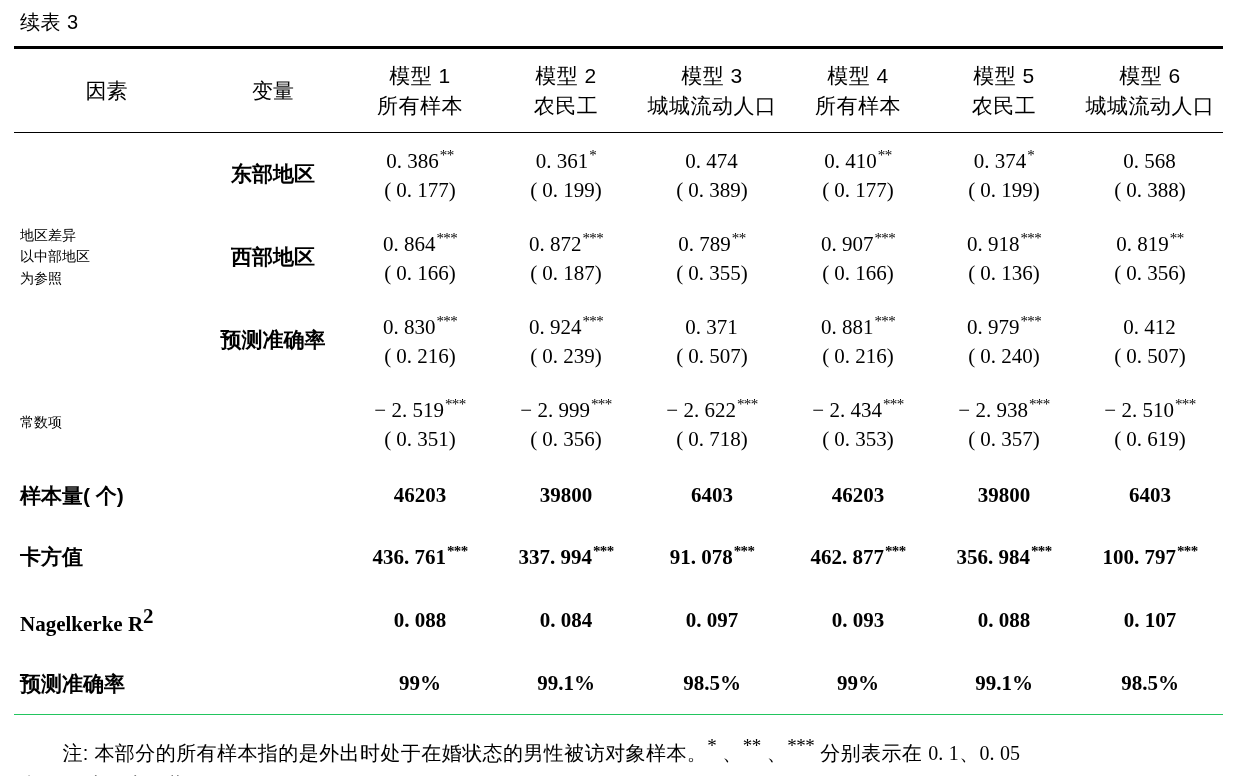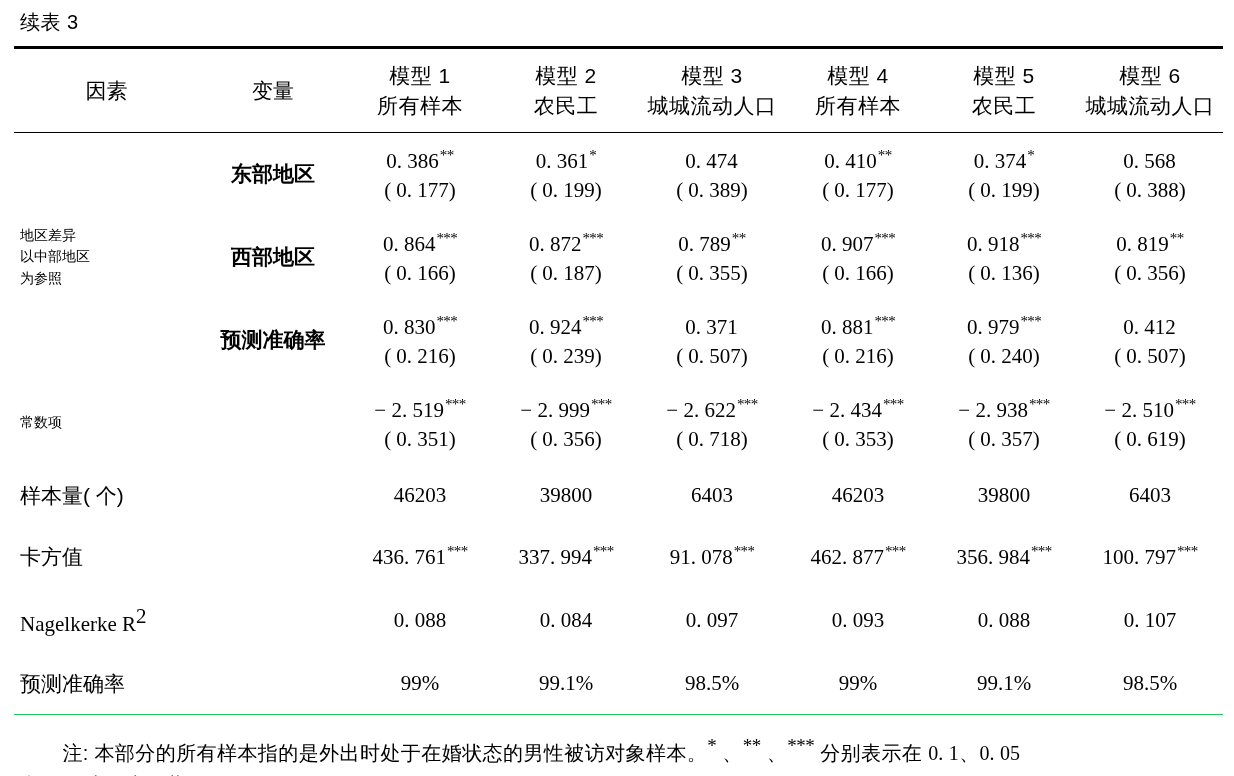--- a/index.html
+++ b/index.html
@@ -99,20 +99,21 @@
     font-family: "Liberation Serif", "DejaVu Serif", serif;
     font-size: 15px;
     vertical-align: super;
     letter-spacing: -0.6px;
     margin-left: 1px;
   }
 
   .simple-row td {
     padding-top: 17px;
     padding-bottom: 16px;
+    font-weight: bold;
   }
   .simple-row .label-cell {
     font-size: 21px;
     text-align: left;
     padding-left: 6px;
     white-space: nowrap;
   }
   .label-serif {
     font-family: "Liberation Serif", "DejaVu Serif", serif;
     font-size: 21px;

